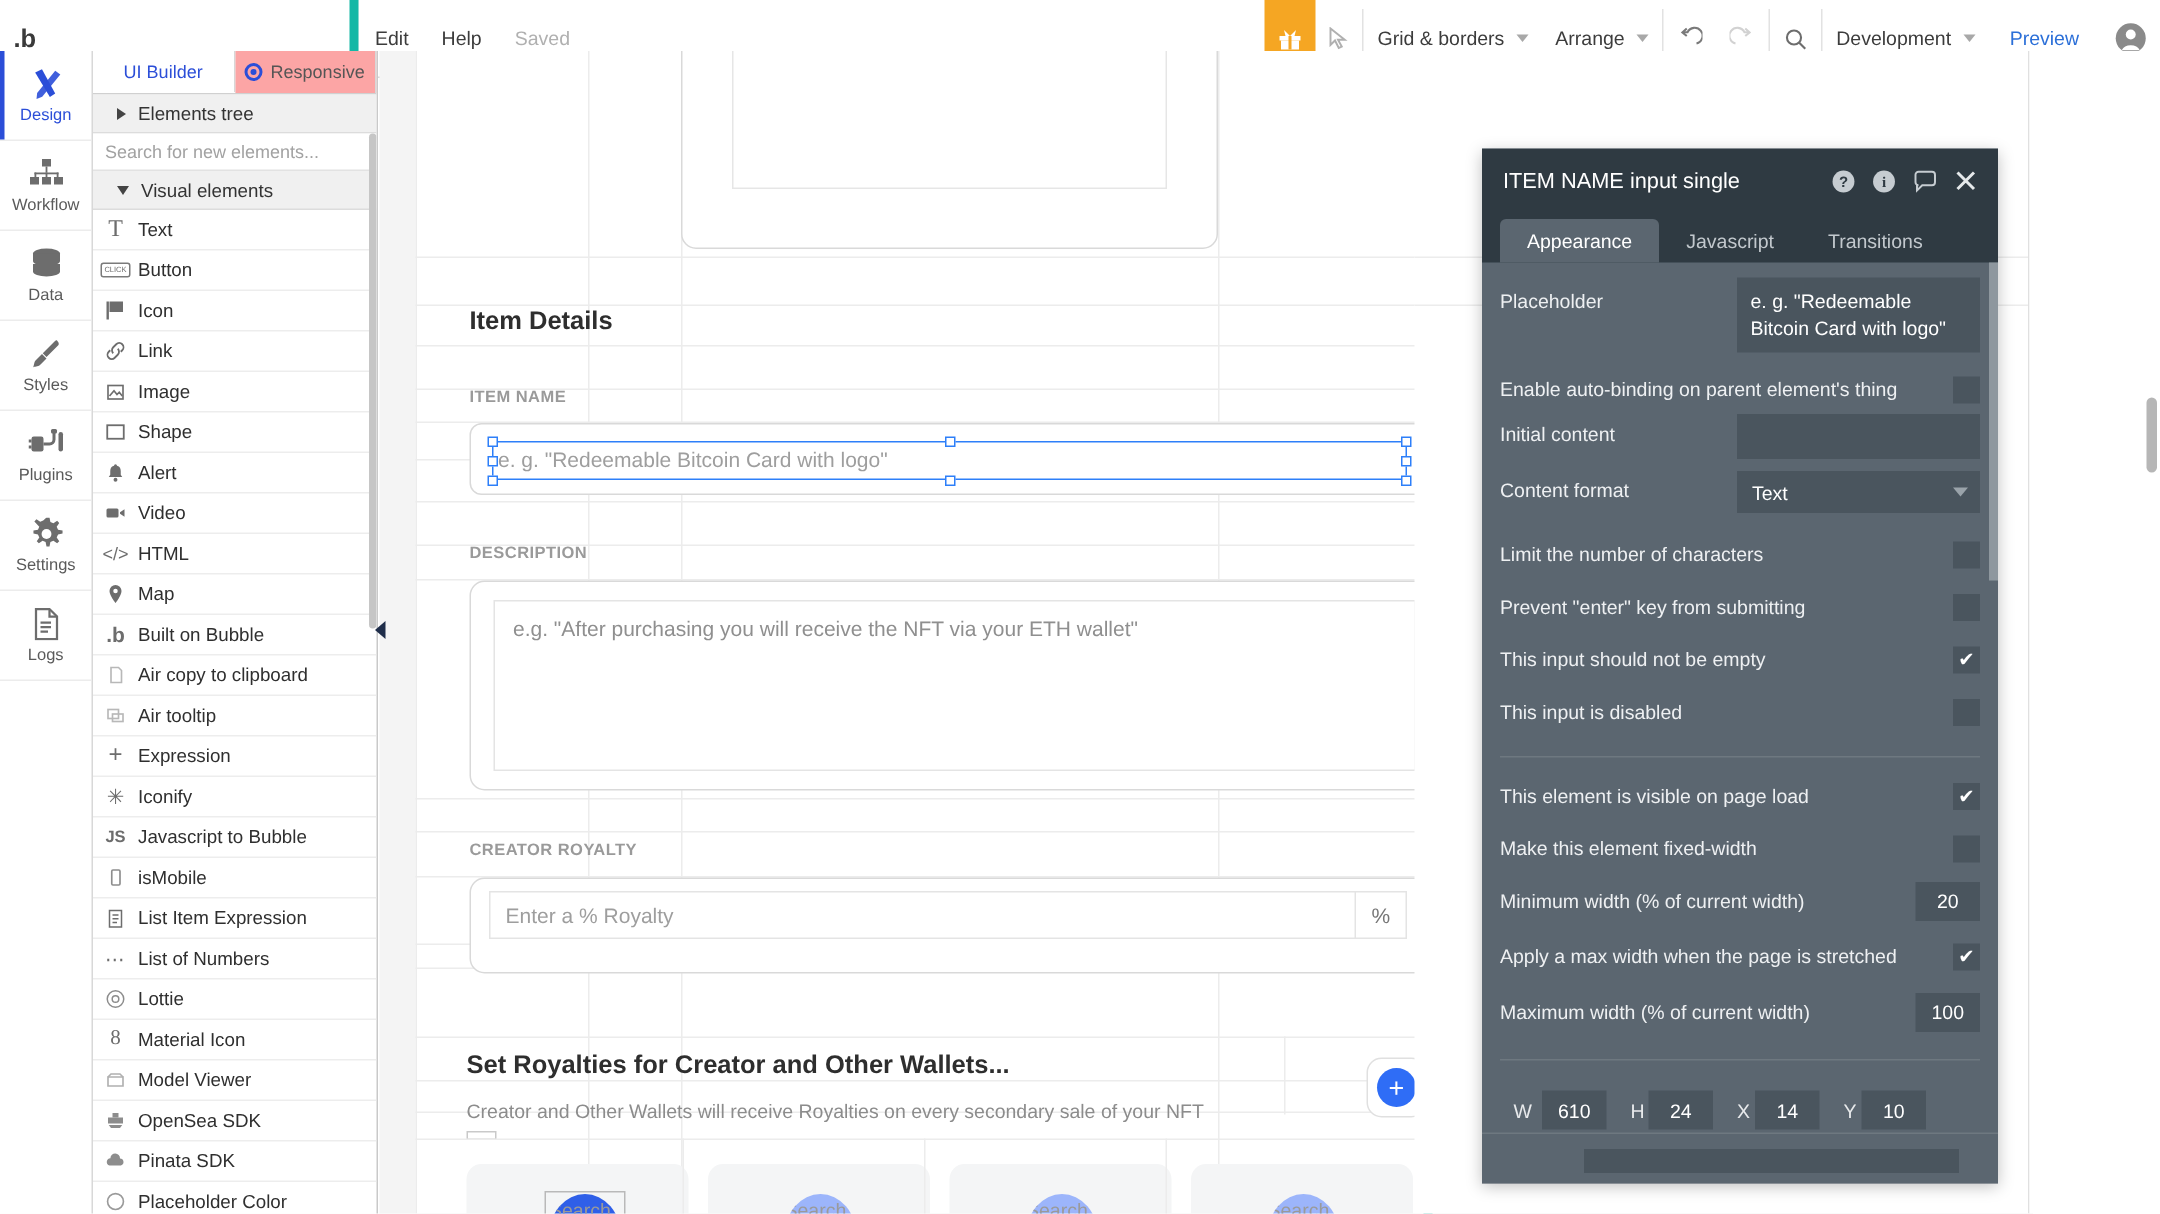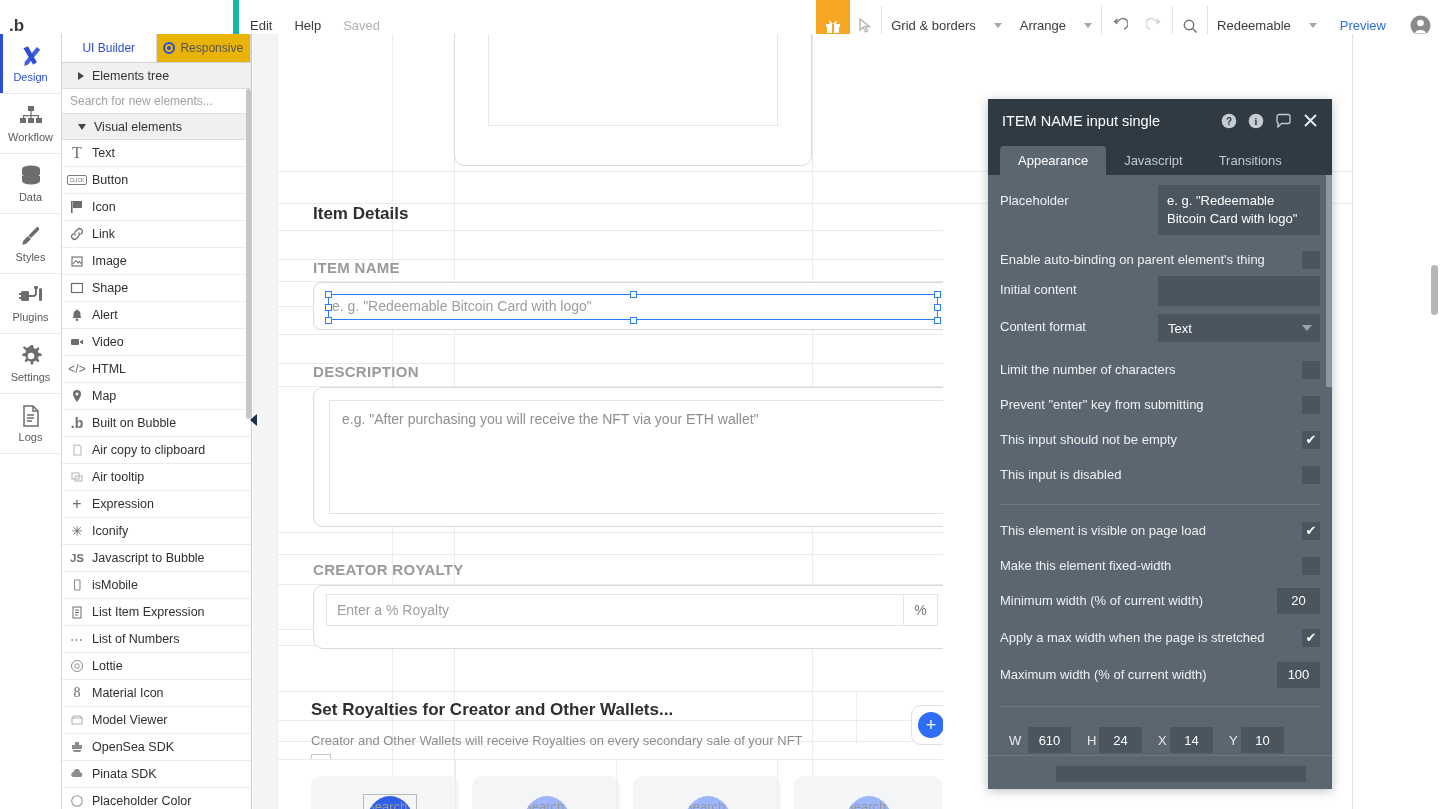--- a/index.html
+++ b/index.html
@@ -45,21 +45,21 @@
     width: 34px; background: #f5a623;
     display: flex; align-items: center; justify-content: center;
     color: #fff; font-size: 16px;
   }
   .tb-spacer { flex: 1; }
   .tb-sep { width: 1px; background: #e2e2e2; margin: 6px 0; }
   .tb-icon-btn {
     display: flex; align-items: center; justify-content: center;
     padding: 0 9px; color: #9b9b9b;
   }
-  .tb-dd { display: flex; align-items: center; padding: 0 9px; gap: 10px; }
+  .tb-dd { display: flex; align-items: center; padding: 0 9px; }
   .tb-preview { color: #2b6fd8; padding: 0 14px; display: flex; align-items: center; }
   .tb-avatar {
     width: 40px; display: flex; align-items: center; justify-content: center;
     color: #8a8a8a;
   }
 
   
   .rail {
     position: absolute; top: 34px; left: 0;
     width: 62px; height: 775px;
@@ -87,21 +87,21 @@
     position: absolute; top: 34px; left: 62px;
     width: 190px; height: 775px;
     background: #ffffff;
     border-right: 1px solid #c9c9c9;
     overflow: hidden;
   }
   .eltabs { display: flex; height: 29px; border-bottom: 1px solid #d0d0d0; }
   .eltab {
     flex: 1; display: flex; align-items: center; justify-content: center;
     gap: 5px; font-size: 12px; color: #555;
-    background: #eab308; border-right: 1px solid #d8d8d8;
+    background: #fca5a5; border-right: 1px solid #d8d8d8;
   }
   .eltab.active { background: #ffffff; color: #2b4ed8; border-bottom: 1px solid #fff; }
   .resp-dot {
     width: 12px; height: 12px; border-radius: 50%;
     border: 2px solid #2b4ed8; display: inline-block;
     position: relative;
   }
   .resp-dot::after {
     content:""; position:absolute; left:2px; top:2px;
     width:4px;height:4px;border-radius:50%;background:#2b4ed8;
@@ -182,21 +182,21 @@
   .card-top-inner {
     position: absolute; left: 33px; top: 0;
     width: 290px; height: 131px;
     border: 1px solid #e6e6e6; background: #fff;
   }
 
   .sect-title {
     position: absolute; font-size: 17px; font-weight: bold; color: #2e2e2e;
   }
   .field-label {
-    position: absolute; font-size: 15px; font-weight: bold;
+    position: absolute; font-size: 11px; font-weight: bold;
     color: #9a9a9a; letter-spacing: 0.3px;
   }
   .inputbox {
     position: absolute; border: 1px solid #d9d9d9; border-radius: 8px;
     background: #fff; display: flex; align-items: center;
     font-size: 14px; color: #9e9e9e; padding-left: 18px;
   }
   .textarea-outer {
     position: absolute; border: 1px solid #d9d9d9; border-radius: 10px; background: #fff;
   }
@@ -399,21 +399,21 @@
   </div>
   <div class="tb-sep"></div>
   <div class="tb-icon-btn">
     <svg width="16" height="16" viewBox="0 0 16 16" fill="none" stroke="#6d6d6d" stroke-width="1.4">
       <circle cx="7" cy="7" r="4.7"></circle>
         <path d="M10.5 10.5 L14.5 14.5"></path>
     </svg>
   </div>
   <div class="tb-sep"></div>
   <div class="tb-dd">
-    <span>Redeemable</span>
+    <span>Development</span>
     <span class="tb-caret"></span>
   </div>
   <div class="tb-preview">Preview</div>
   <div class="tb-avatar">
     <svg width="21" height="21" viewBox="0 0 21 21">
       <circle cx="10.5" cy="10.5" r="10" fill="#8a8a8a"></circle>
       <circle cx="10.5" cy="8" r="3.3" fill="#fff"></circle>
       <path d="M4.5 18.5 A6.5 5.5 0 0 1 16.5 18.5 Z" fill="#fff"></path>
     </svg>
   </div>

